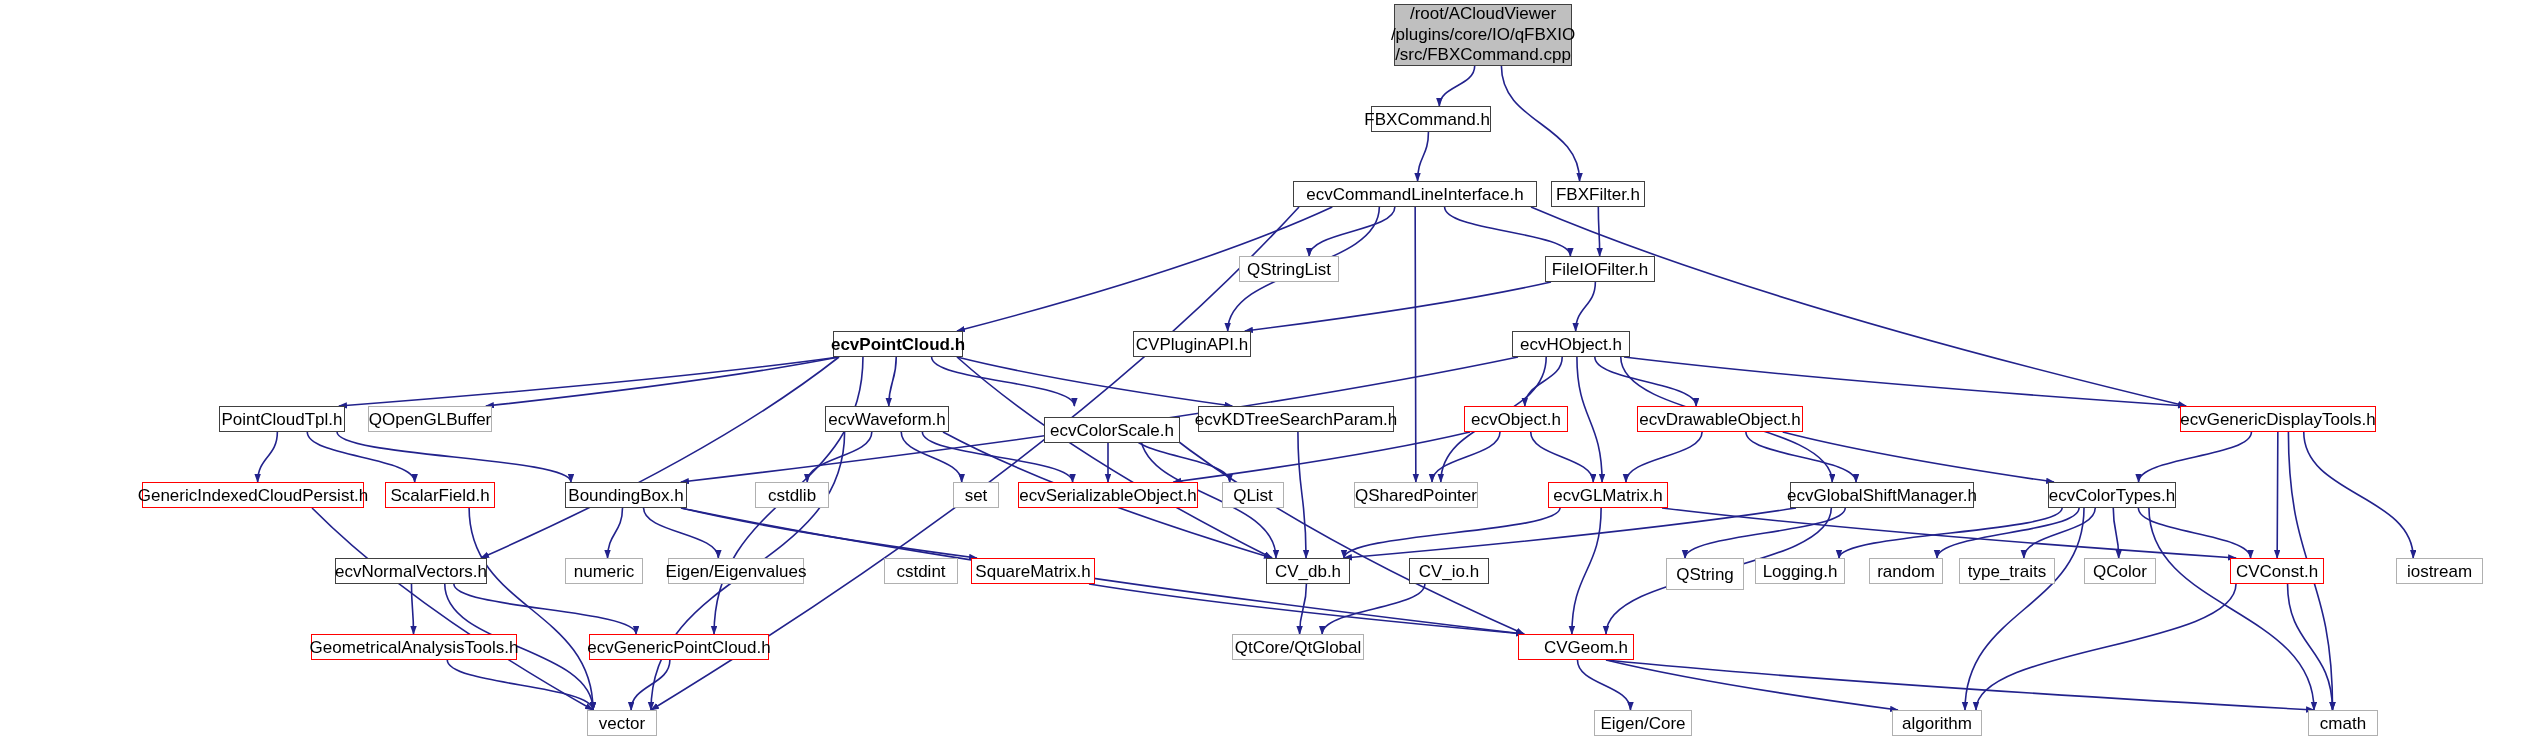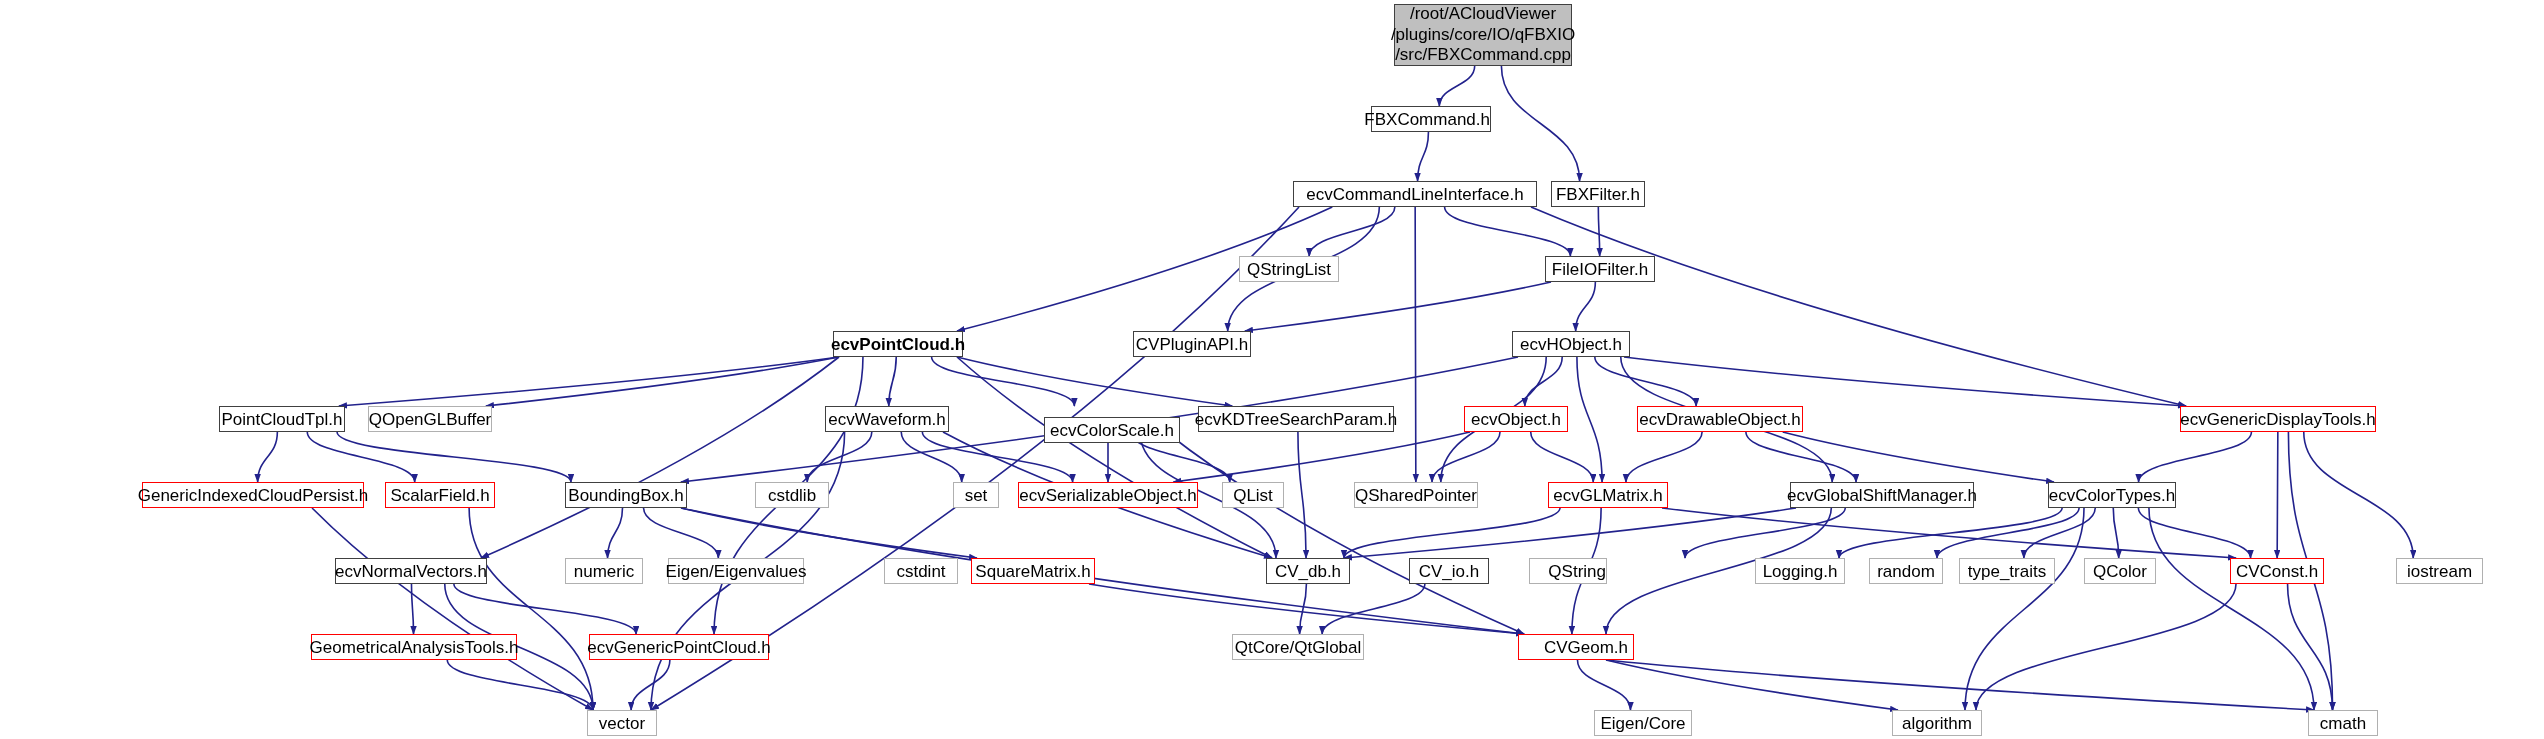--- a/index.html
+++ b/index.html
@@ -257,21 +257,21 @@
       </div>
       <div class="node-box kind-red" style="left: 971px; top: 558px; width: 124px; height: 26px;">
         <span class="nline">SquareMatrix.h</span>
       </div>
       <div class="node-box kind-header" style="left: 1266px; top: 558px; width: 84px; height: 26px;">
         <span class="nline">CV_db.h</span>
       </div>
       <div class="node-box kind-header" style="left: 1409px; top: 558px; width: 80px; height: 26px;">
         <span class="nline">CV_io.h</span>
       </div>
-      <div class="node-box kind-sys" style="left: 1529px; top: 558px; width: 78px; height: 26px; justify-content: flex-end;">
+      <div class="node-box kind-sys" style="left: 1666px; top: 558px; width: 78px; height: 32px;">
         <span class="nline">QString</span>
       </div>
       <div class="node-box kind-sys" style="left: 1755px; top: 558px; width: 90px; height: 26px;">
         <span class="nline">Logging.h</span>
       </div>
       <div class="node-box kind-sys" style="left: 1869px; top: 558px; width: 74px; height: 26px;">
         <span class="nline">random</span>
       </div>
       <div class="node-box kind-sys" style="left: 1959px; top: 558px; width: 96px; height: 26px;">
         <span class="nline">type_traits</span>

